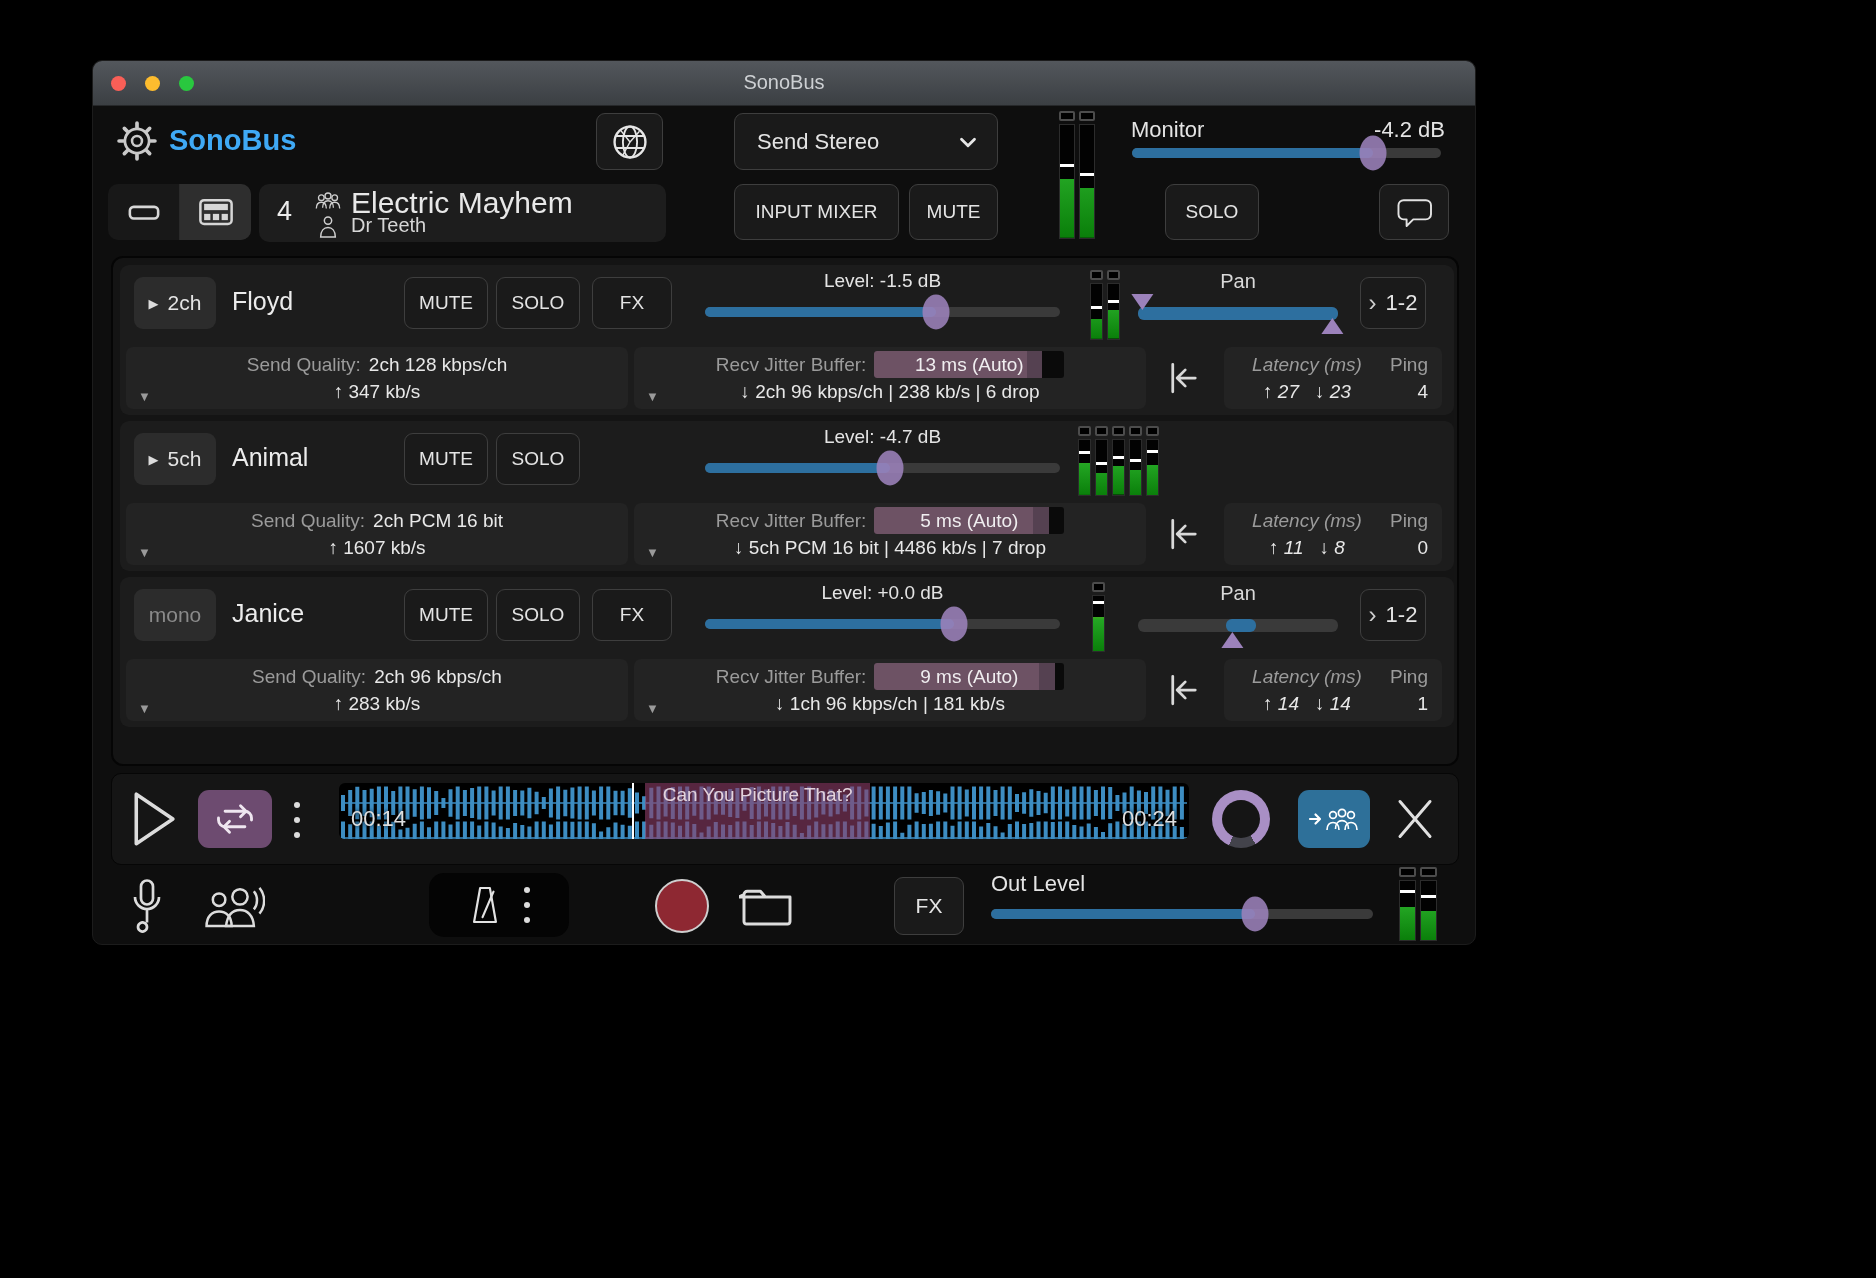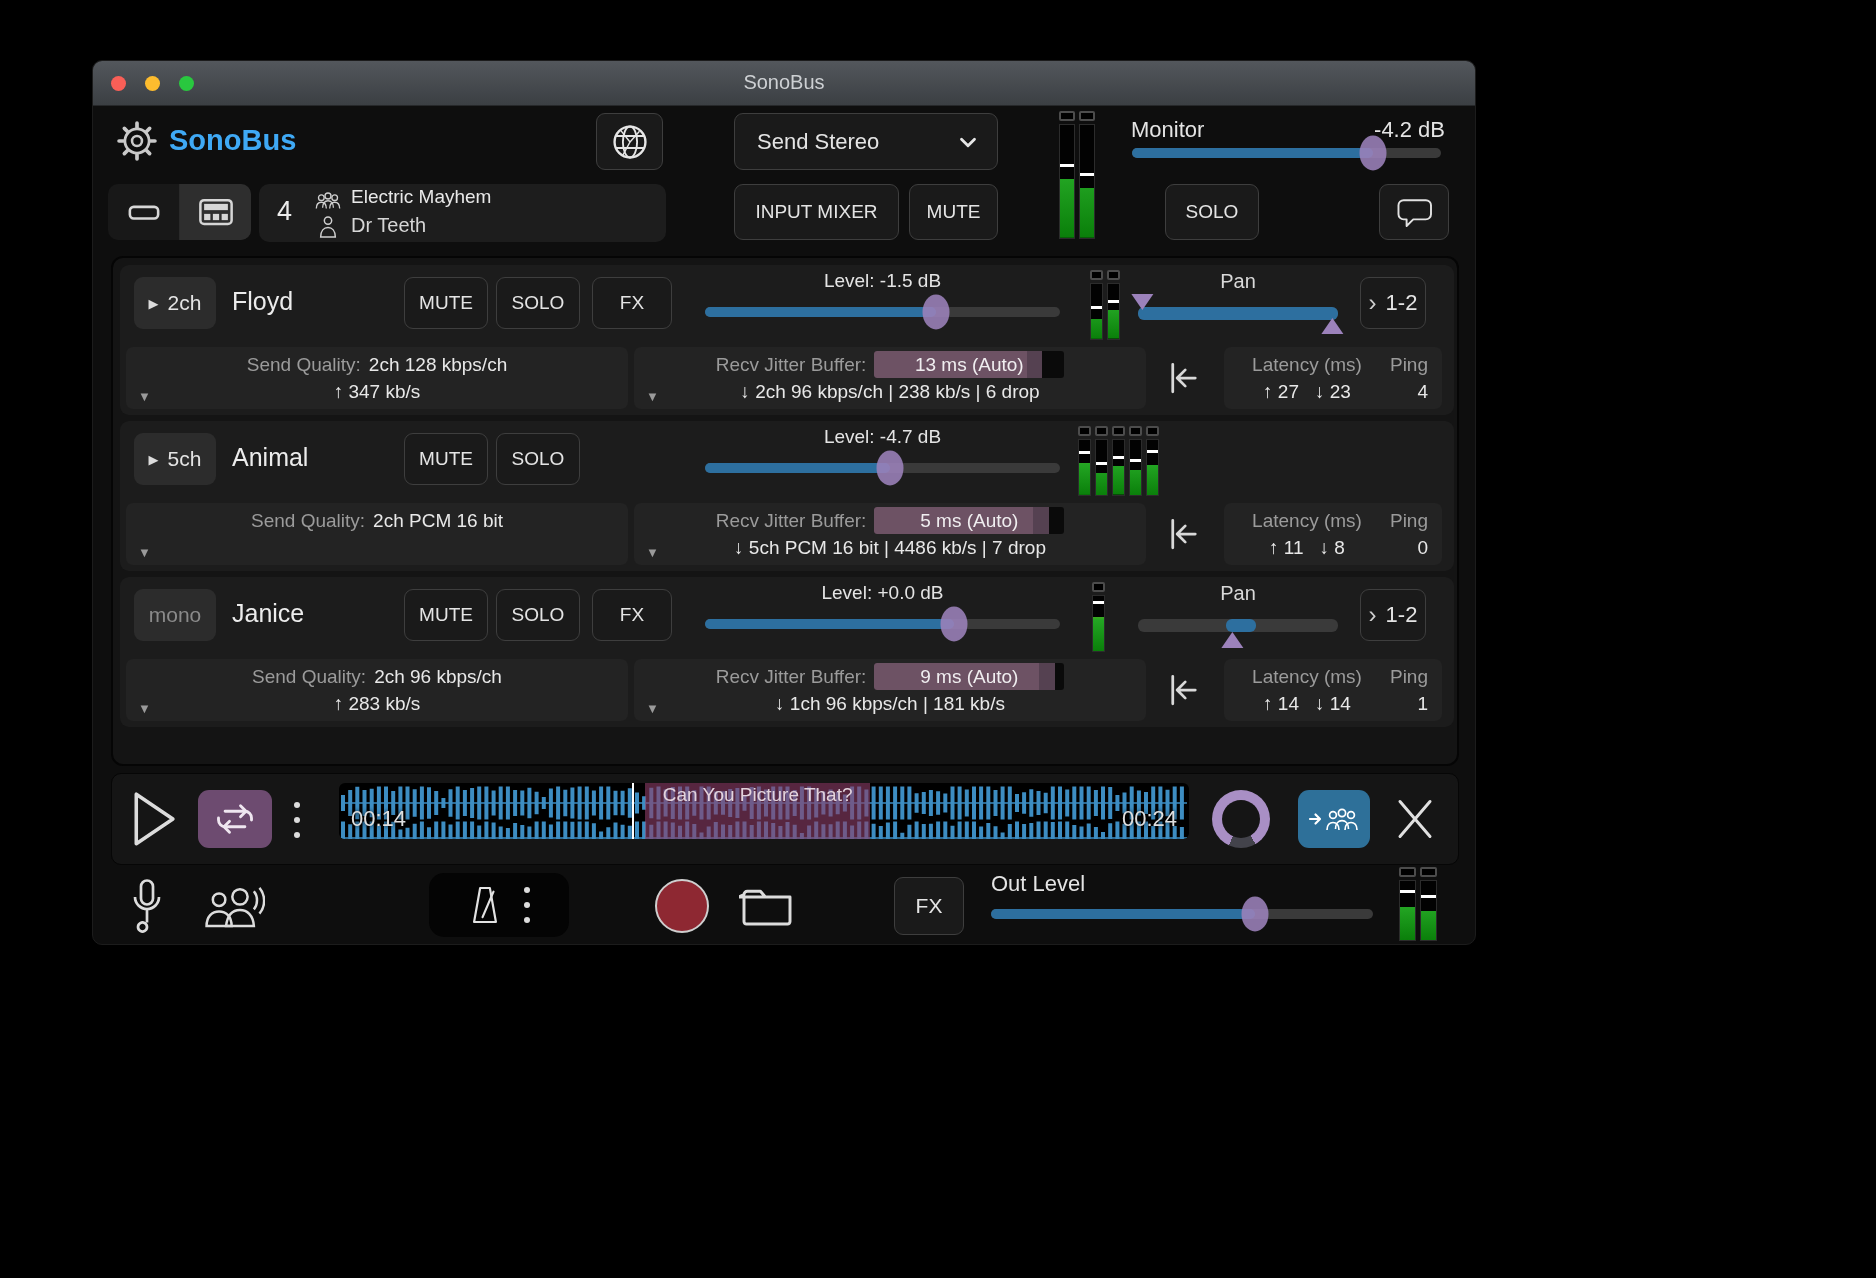--- a/index.html
+++ b/index.html
@@ -35,21 +35,21 @@
   .pname { position:absolute; font-size:25px; color:#ececec; }
   .lvl-label { position:absolute; text-align:center; font-size:19px; color:#e4e4e4; }
   .subpanel { position:absolute; background:#232323; border-radius:7px; text-align:center; }
   .spline { line-height:27px; font-size:19px; padding-top:4px; display:flex; justify-content:center; align-items:center; gap:8px; }
   .spline2 { line-height:27px; font-size:19px; }
   .expander { position:absolute; left:12px; bottom:5px; font-size:13px; color:#9a9a9a; }
   .pill { position:relative; display:inline-block; width:190px; height:27px; background:#0a0a0a; border-radius:3px; overflow:hidden; vertical-align:middle; }
   .pillfill { position:absolute; left:0; top:0; bottom:0; background:linear-gradient(to right,#6d5264 0 91%,#554151 91% 100%); }
   .pilltext { position:relative; display:block; text-align:center; color:#f0eef0; font-size:19px; line-height:27px; }
   .latwrap { display:flex; align-items:center; height:100%; padding:0 14px; }
-  .latcol { flex:1; text-align:center; } .pingcol { width:52px; text-align:right; }
+  .latcol { flex:1; text-align:center;font-style:italic; } .pingcol { width:52px; text-align:right; }
   .latcol div, .pingcol div { line-height:27px; font-size:19px; }
   
   .panbar { position:absolute; height:13px; border-radius:6px; background:#3a3a3a; }
   .pfill { position:absolute; top:0; bottom:0; background:#2d6f9f; border-radius:6px; }
   .tri-down { position:absolute; top:-13px; width:0; height:0; border-left:11px solid transparent; border-right:11px solid transparent; border-top:16px solid #9c82bb; transform:translateX(-30%); }
   .tri-up { position:absolute; bottom:-14px; width:0; height:0; border-left:11px solid transparent; border-right:11px solid transparent; border-bottom:16px solid #9c82bb; transform:translateX(-30%); }
   
   .player { position:absolute; left:18px; top:712px; width:1348px; height:92px; background:#151515; border-radius:10px; border:1px solid #060606; }
   .wave { position:absolute; left:227px; top:9px; width:850px; height:56px; background:#000; border-radius:6px; overflow:hidden; }
   .sel { position:absolute; top:0; bottom:0; background:rgba(141,62,104,.62); }
@@ -153,21 +153,21 @@
     <svg class="abs" style="left:54px;top:6px" width="30" height="22" viewBox="0 0 36 24">
       <g fill="none" stroke="#cfcfcf" stroke-width="1.6">
         <circle cx="10" cy="8" r="3.4"></circle>
             <path d="M4 21c0-5 2.7-7.5 6-7.5s6 2.5 6 7.5"></path>
         <circle cx="26" cy="8" r="3.4"></circle>
             <path d="M20 21c0-5 2.7-7.5 6-7.5s6 2.5 6 7.5"></path>
         <circle cx="18" cy="6" r="3.6"></circle>
             <path d="M11.5 20c0-5.5 3-8.3 6.5-8.3s6.5 2.8 6.5 8.3"></path>
       </g>
     </svg>
-    <div class="abs" style="left:92px;top:2px;font-size:19px;color:#e8e8e8">Electric Mayhem</div>
+    <div class="abs" style="left:92px;top:2px;font-size:30px;color:#e8e8e8">Electric Mayhem</div>
     <svg class="abs" style="left:58px;top:31px" width="22" height="24" viewBox="0 0 24 26">
       <circle cx="12" cy="6" r="4" fill="none" stroke="#cfcfcf" stroke-width="1.6"></circle>
       <path d="M4 24c0-7 3.6-10.5 8-10.5S20 17 20 24z" fill="none" stroke="#cfcfcf" stroke-width="1.6"></path>
     </svg>
     <div class="abs" style="left:92px;top:30px;font-size:20px;color:#d6d6d6">Dr Teeth</div>
   </div>
 
   <div class="btn" style="left:641px;top:123px;width:165px;height:56px">INPUT MIXER</div>
   <div class="btn" style="left:816px;top:123px;width:89px;height:56px">MUTE</div>
   <div class="btn" style="left:1072px;top:123px;width:94px;height:56px">SOLO</div>
@@ -303,20 +303,21 @@
                 <div class="mfill" style="height: 55%;"></div>
                 <div class="mpeak" style="bottom: 76%;"></div>
               </div>
             </div>
       </div>
       <div class="subpanel" style="left:6px;top:82px;width:502px;height:62px">
         <div class="spline">
               <span class="lbl">Send Quality:</span>
               <span class="val">2ch PCM 16 bit</span>
             </div>
+        <div class="spline2 val">↑ 1607 kb/s</div>
         <div class="expander">▼</div>
       </div>
       <div class="subpanel" style="left:514px;top:82px;width:512px;height:62px">
         <div class="spline">
               <span class="lbl">Recv Jitter Buffer:</span>
           <span class="pill">
                 <span class="pillfill" style="width: 92%;"></span>
                 <span class="pilltext">5 ms (Auto)</span>
               </span>
             </div>

